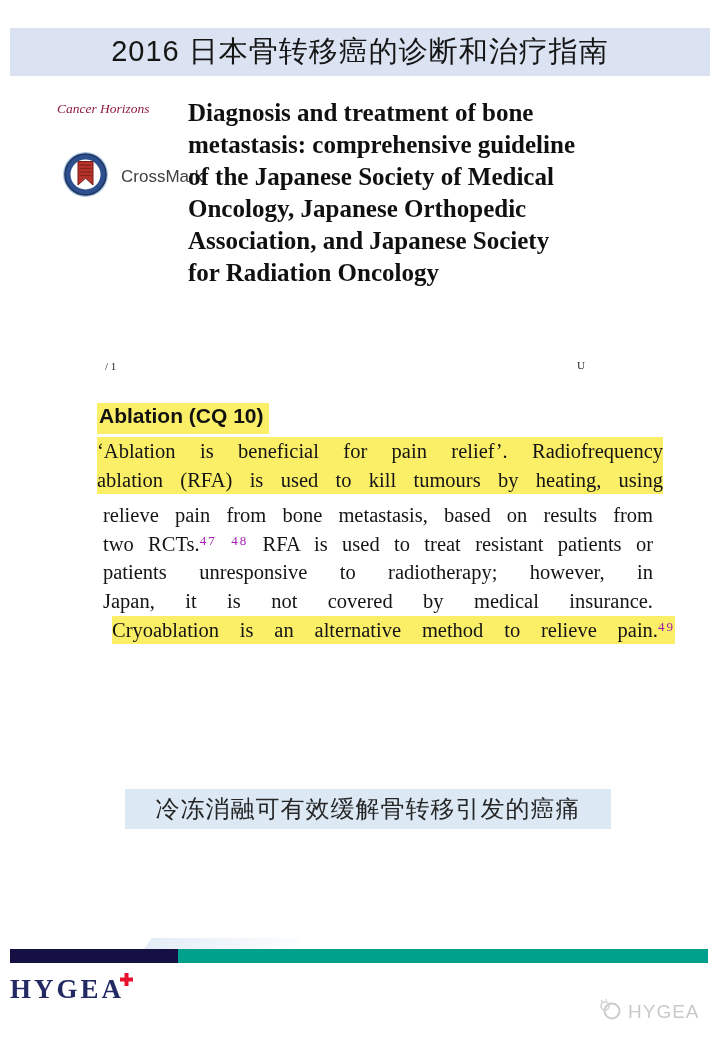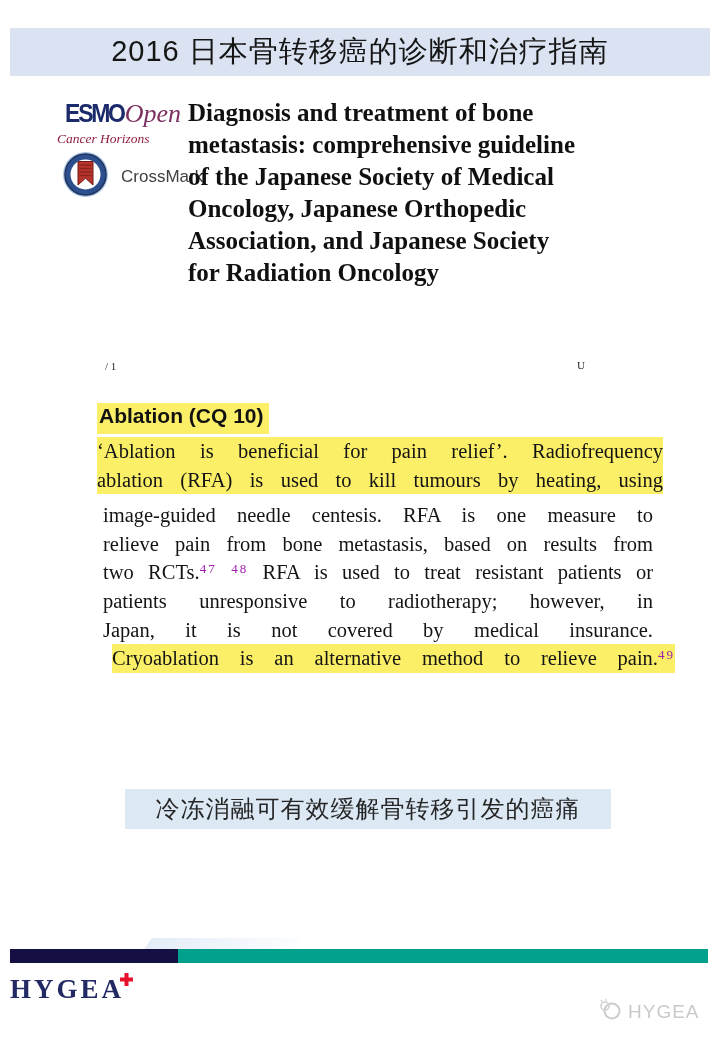--- a/index.html
+++ b/index.html
@@ -84,23 +84,20 @@
   }
 </style>
 </head>
 <body>
 
 <div class="titlebar">
   <span>2016 日本骨转移癌的诊断和治疗指南</span>
 </div>
 
 <div class="esmo-block">
-  <div class="esmo-row">
-    <span class="esmo-word">ESMO</span><span class="open-word">Open</span>
-  </div>
   <div class="tagline">Cancer Horizons</div>
 </div>
 
 <div class="crossmark">
   <span>
     <svg width="47" height="47" viewBox="0 0 47 47">
       <circle cx="23.5" cy="23.5" r="22.5" fill="#a9c4e0"></circle>
       <circle cx="23.5" cy="23.5" r="20.5" fill="#2d4f8e"></circle>
       <circle cx="23.5" cy="23.5" r="20.5" fill="none" stroke="#1d335f" stroke-width="1.5"></circle>
       <circle cx="23.5" cy="23.5" r="15" fill="#ffffff"></circle>
@@ -131,21 +128,20 @@
 
 <div class="excerpt">
   <div>
     <span class="section-heading">Ablation (CQ 10)</span>
   </div>
   <div class="hl-para">
     <div class="line hl-line">‘Ablation is beneficial for pain relief’. Radiofrequency</div>
     <div class="line hl-line">ablation (RFA) is used to kill tumours by heating, using</div>
   </div>
   <div class="body-para">
-    <div class="line">image-guided needle centesis. RFA is one measure to</div>
     <div class="line">relieve pain from bone metastasis, based on results from</div>
     <div class="line">
       <span>two RCTs.</span><sup class="ref">47 48</sup>
       <span>RFA is used to treat resistant patients or</span>
     </div>
     <div class="line">patients unresponsive to radiotherapy; however, in</div>
     <div class="line">Japan, it is not covered by medical insurance.</div>
   </div>
   <div class="line hl-line final-line">
     <span>Cryoablation is an alternative method to relieve pain.</span><sup class="ref">49</sup>

